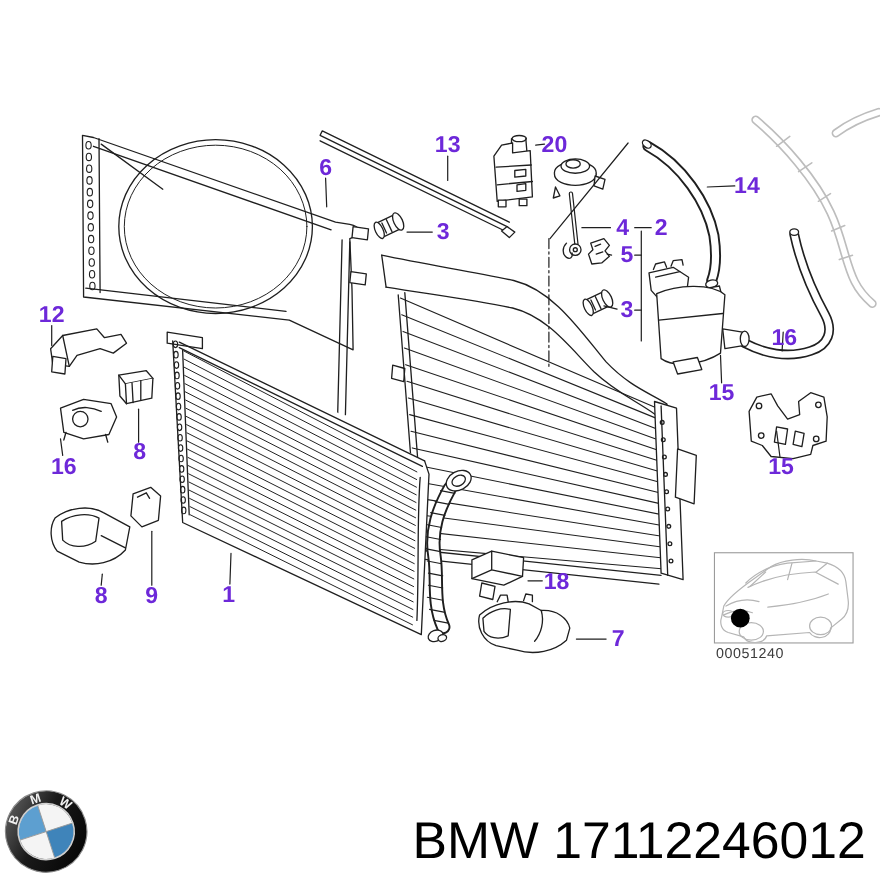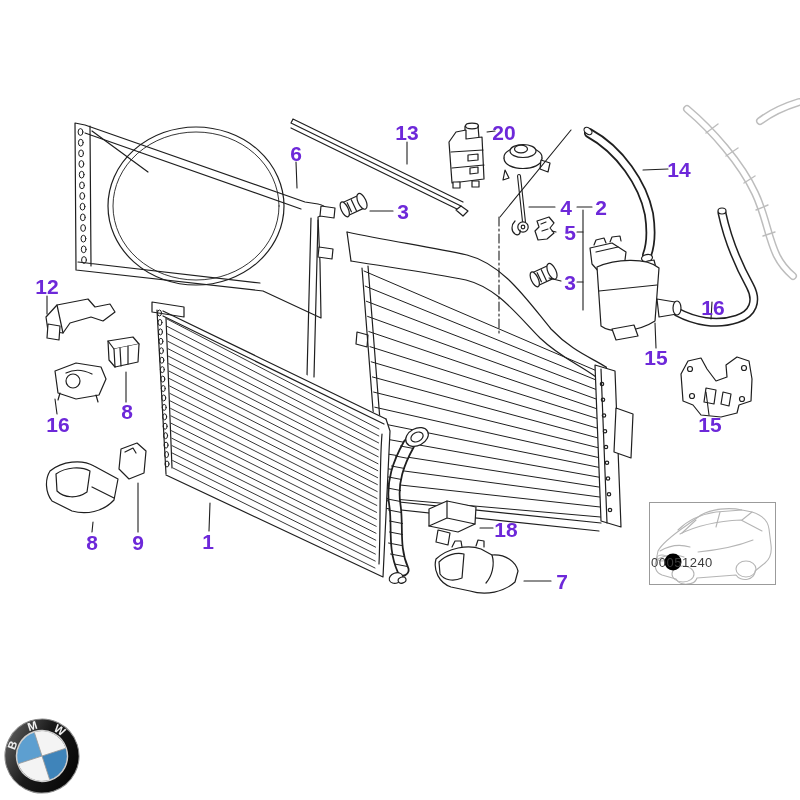--- a/index.html
+++ b/index.html
@@ -5,21 +5,21 @@
   html,body{margin:0;padding:0;background:#fff;}
   .page{position:relative;width:800px;height:800px;background:#ffffff;overflow:hidden;
         font-family:"Liberation Sans", sans-serif;}
   .diagram-area{position:absolute;left:0;top:0;width:800px;height:680px;}
   #art{position:absolute;left:0;top:0;}
   .callout{position:absolute;transform:translate(-50%,-50%);
            font-weight:bold;font-size:21px;color:#6d28d9;line-height:1;
            font-family:Liberation Sans, sans-serif;white-space:nowrap;}
   .car-box{position:absolute;left:649px;top:502px;width:127px;height:83px;
            border:1px solid #9b9b9b;background:#fff;box-sizing:border-box;}
-  .car-code{position:absolute;left:651px;top:555px;font-size:13px;color:#3c3c3c;
+  .car-code{position:absolute;left:651px;top:586px;font-size:13px;color:#3c3c3c;
             letter-spacing:0.5px;font-family:"Liberation Sans", sans-serif;}
   .footer-text{position:absolute;top:736px;right:13px;font-size:47px;color:#000;
                font-family:"Liberation Sans", sans-serif;letter-spacing:0px;}
   .logo-wrap{position:absolute;left:2px;top:716px;width:80px;height:80px;}
 </style>
 </head>
 <body>
 
 <div class="page">
 
@@ -375,14 +375,15 @@
         <path d="M0,0 L0,-25 M0,0 L-25,0 M0,0 L25,0 M0,0 L0,25" stroke="#9a9a9a" stroke-width="0.8" fill="none"></path>
         <circle r="25.5" fill="none" stroke="#cfcfcf" stroke-width="1.4"></circle>
         <g fill="#f0f0f0" font-family="Liberation Sans, sans-serif" font-size="11.5" font-weight="bold" text-anchor="middle">
           <text transform="rotate(-52) translate(0,-27.5)">B</text>
           <text transform="translate(0,-27.5)">M</text>
           <text transform="rotate(52) translate(0,-27.5)">W</text>
         </g>
       </g>
     </svg>
   </div>
+  <div class="footer-text">BMW 17112246012</div>
 
 </div>
 
 </body></html>

